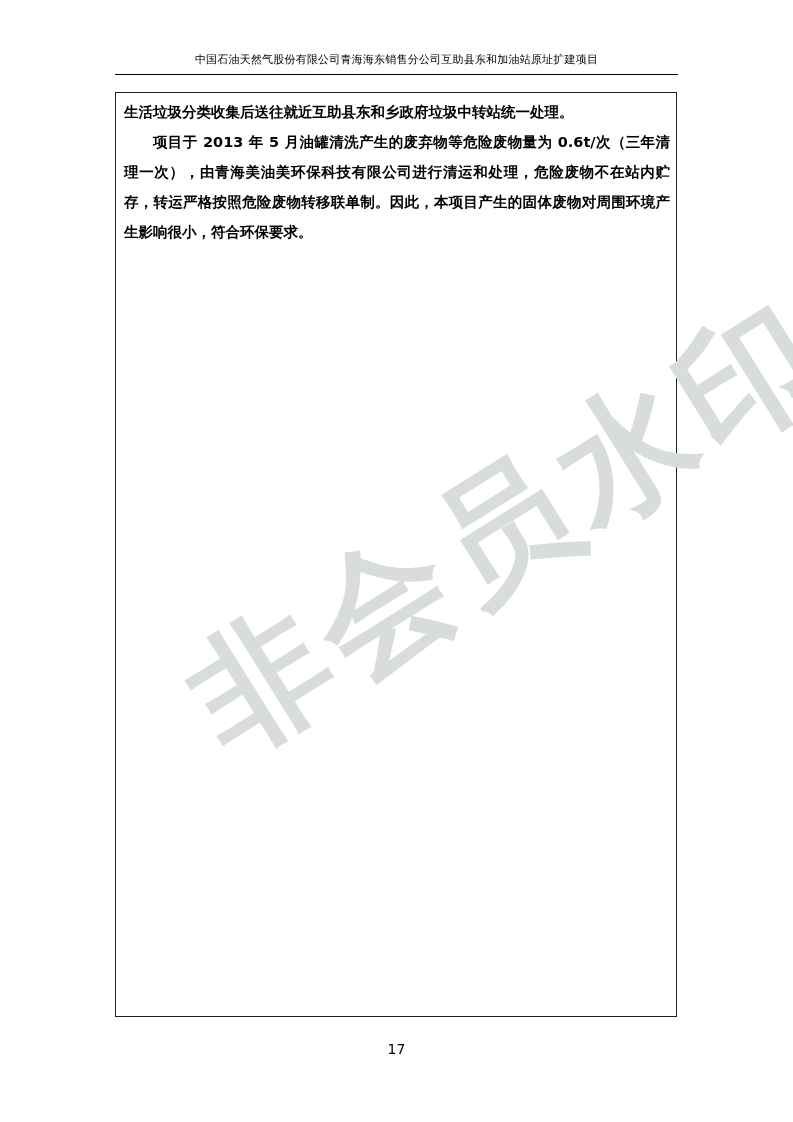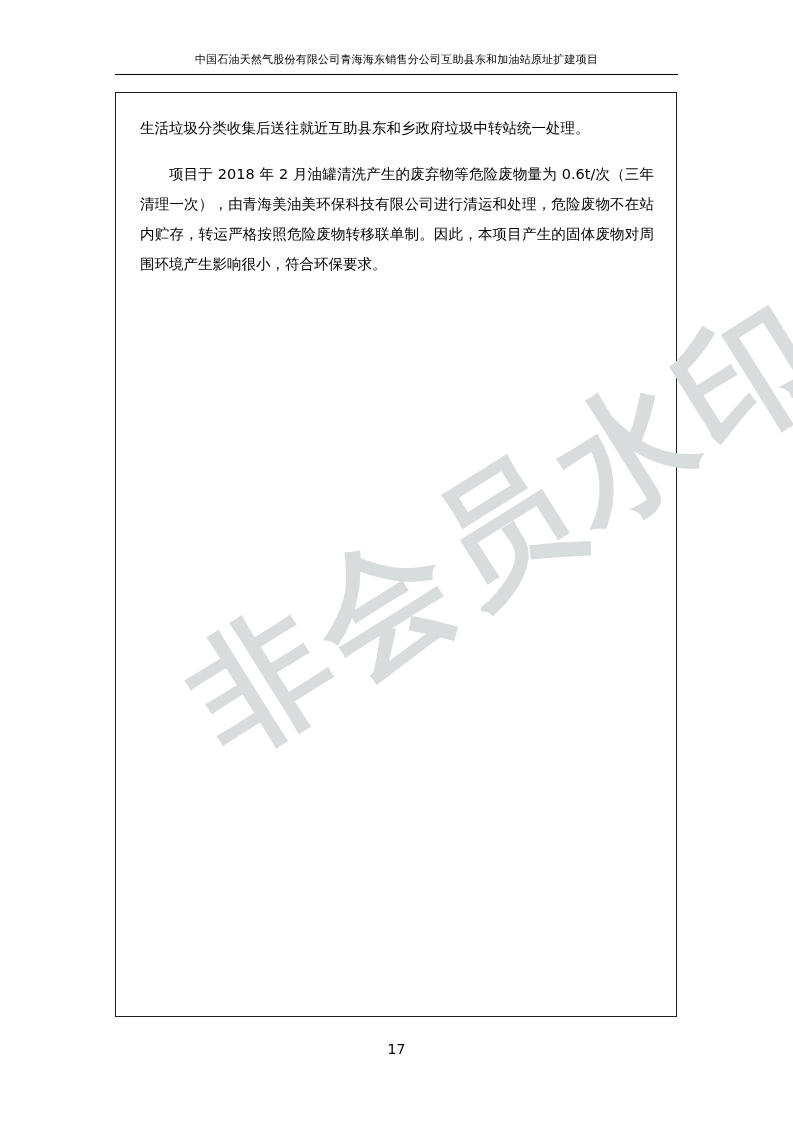--- a/index.html
+++ b/index.html
@@ -67,22 +67,23 @@
     top: 97px;
     width: 546px;
     font-family: "DejaVu Sans", sans-serif;
     font-size: 14.5px;
     line-height: 30px;
     color: #000;
     text-align: justify;
     text-justify: inter-ideograph;
   }
   .para {
-    margin: 16px;
+    margin: 0;
     padding: 0;
+    font-weight: bold;
   }
   .para.indent {
     text-indent: 2em;
   }
 
   
   .watermark {
     position: absolute;
     left: 150px;
     top: 380px;
@@ -127,21 +128,21 @@
 
   <div class="header">
     <div class="header-title">中国石油天然气股份有限公司青海海东销售分公司互助县东和加油站原址扩建项目</div>
   </div>
   <div class="header-rule"></div>
 
   <div class="frame"></div>
 
   <div class="body-text">
     <p class="para">生活垃圾分类收集后送往就近互助县东和乡政府垃圾中转站统一处理。</p>
-    <p class="para indent">项目于 2018 年 2 月油罐清洗产生的废弃物等危险废物量为 0.6t/次（三年清理一次），由青海美油美环保科技有限公司进行清运和处理，危险废物不在站内贮存，转运严格按照危险废物转移联单制。因此，本项目产生的固体废物对周围环境产生影响很小，符合环保要求。</p>
+    <p class="para indent">项目于 2013 年 5 月油罐清洗产生的废弃物等危险废物量为 0.6t/次（三年清理一次），由青海美油美环保科技有限公司进行清运和处理，危险废物不在站内贮存，转运严格按照危险废物转移联单制。因此，本项目产生的固体废物对周围环境产生影响很小，符合环保要求。</p>
   </div>
 
   <div class="watermark">
     <div class="watermark-text">非会员水印</div>
   </div>
 
   <div class="footer">
     <span class="page-number">17</span>
   </div>
 

